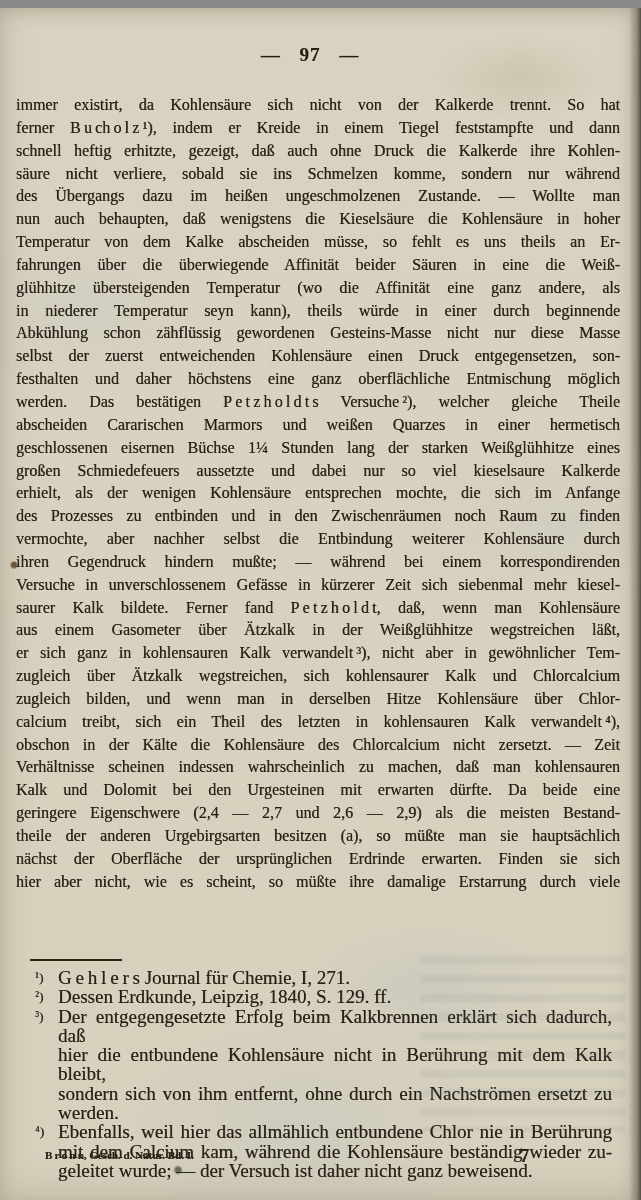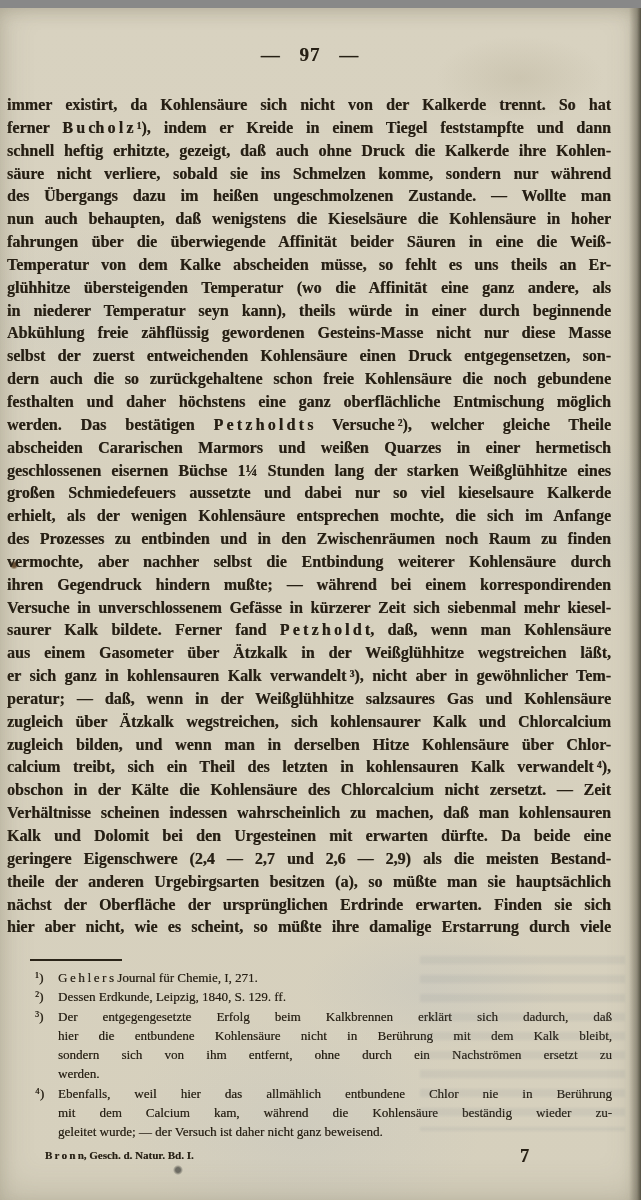--- a/index.html
+++ b/index.html
@@ -36,21 +36,21 @@
     pointer-events:none;
   }
   .running-head{
     position:absolute;top:36px;left:0;width:620px;
     text-align:center;
     font-size:19px;font-weight:bold;
     word-spacing:13px;letter-spacing:1px;
     text-shadow:0.3px 0 0 rgba(38,31,20,0.5);
   }
   .body-text{
-    position:absolute;top:86px;left:7px;width:604px;font-weight:bold;
+    position:absolute;top:86px;left:16px;width:604px;
   }
   .bline{
     font-size:16px;line-height:22.85px;
     text-align:justify;text-align-last:justify;
     text-shadow:0.35px 0 0 rgba(38,31,20,0.65);
     white-space:nowrap;overflow:visible;
   }
   
   .bline{white-space:normal;}
   .fn-rule{
@@ -61,21 +61,21 @@
     position:absolute;top:960px;left:35px;width:577px;
   }
   .fn{display:flex;}
   .fn-marker{
     width:23px;flex:0 0 23px;
     font-size:13.5px;line-height:19.3px;
     text-shadow:0.3px 0 0 rgba(38,31,20,0.6);
   }
   .fn-body{flex:1;}
   .fn-line{
-    font-size:13px;line-height:19.3px;
+    font-size:19px;line-height:19.3px;
     text-shadow:0.3px 0 0 rgba(38,31,20,0.6);
   }
   .fn-line.just{text-align:justify;text-align-last:justify;}
   .signature-row{
     position:absolute;top:1138px;left:45px;width:567px;height:24px;
   }
   .sig-left{
     position:absolute;left:0;top:3px;
     font-size:11px;font-weight:bold;
     text-shadow:0.3px 0 0 rgba(38,31,20,0.5);
@@ -92,41 +92,39 @@
 <div class="page">
   <div class="running-head">— 97 —</div>
 
   <div class="body-text">
       <div class="bline">immer existirt, da Kohlensäure sich nicht von der Kalkerde trennt. So hat</div>
       <div class="bline">ferner B u ch o l z ¹), indem er Kreide in einem Tiegel feststampfte und dann</div>
       <div class="bline">schnell heftig erhitzte, gezeigt, daß auch ohne Druck die Kalkerde ihre Kohlen-</div>
       <div class="bline">säure nicht verliere, sobald sie ins Schmelzen komme, sondern nur während</div>
       <div class="bline">des Übergangs dazu im heißen ungeschmolzenen Zustande. — Wollte man</div>
       <div class="bline">nun auch behaupten, daß wenigstens die Kieselsäure die Kohlensäure in hoher</div>
+      <div class="bline">Temperatur von dem Kalke abscheiden müsse, so fehlt es uns theils an Er-</div>
       <div class="bline">fahrungen über die überwiegende Affinität beider Säuren in eine die Weiß-</div>
-      <div class="bline">Temperatur von dem Kalke abscheiden müsse, so fehlt es uns theils an Er-</div>
       <div class="bline">glühhitze übersteigenden Temperatur (wo die Affinität eine ganz andere, als</div>
       <div class="bline">in niederer Temperatur seyn kann), theils würde in einer durch beginnende</div>
-      <div class="bline">Abkühlung freie zähflüssig gewordenen Gesteins-Masse nicht nur diese Masse</div>
+      <div class="bline">Abkühlung schon zähflüssig gewordenen Gesteins-Masse nicht nur diese Masse</div>
       <div class="bline">selbst der zuerst entweichenden Kohlensäure einen Druck entgegensetzen, son-</div>
-      <div class="bline">dern auch die so zurückgehaltene schon freie Kohlensäure die noch gebundene</div>
       <div class="bline">festhalten und daher höchstens eine ganz oberflächliche Entmischung möglich</div>
       <div class="bline">werden. Das bestätigen P e t z h o l d t s Versuche ²), welcher gleiche Theile</div>
       <div class="bline">abscheiden Cararischen Marmors und weißen Quarzes in einer hermetisch</div>
       <div class="bline">geschlossenen eisernen Büchse 1¼ Stunden lang der starken Weißglühhitze eines</div>
       <div class="bline">großen Schmiedefeuers aussetzte und dabei nur so viel kieselsaure Kalkerde</div>
       <div class="bline">erhielt, als der wenigen Kohlensäure entsprechen mochte, die sich im Anfange</div>
       <div class="bline">des Prozesses zu entbinden und in den Zwischenräumen noch Raum zu finden</div>
       <div class="bline">vermochte, aber nachher selbst die Entbindung weiterer Kohlensäure durch</div>
       <div class="bline">ihren Gegendruck hindern mußte; — während bei einem korrespondirenden</div>
       <div class="bline">Versuche in unverschlossenem Gefässe in kürzerer Zeit sich siebenmal mehr kiesel-</div>
       <div class="bline">saurer Kalk bildete. Ferner fand P e t z h o l d t, daß, wenn man Kohlensäure</div>
       <div class="bline">aus einem Gasometer über Ätzkalk in der Weißglühhitze wegstreichen läßt,</div>
       <div class="bline">er sich ganz in kohlensauren Kalk verwandelt ³), nicht aber in gewöhnlicher Tem-</div>
-      <div class="bline">peratur; — daß, wenn in der Weißglühhitze salzsaures Gas und Kohlensäure</div>
       <div class="bline">zugleich über Ätzkalk wegstreichen, sich kohlensaurer Kalk und Chlorcalcium</div>
       <div class="bline">zugleich bilden, und wenn man in derselben Hitze Kohlensäure über Chlor-</div>
       <div class="bline">calcium treibt, sich ein Theil des letzten in kohlensauren Kalk verwandelt ⁴),</div>
       <div class="bline">obschon in der Kälte die Kohlensäure des Chlorcalcium nicht zersetzt. — Zeit</div>
       <div class="bline">Verhältnisse scheinen indessen wahrscheinlich zu machen, daß man kohlensauren</div>
       <div class="bline">Kalk und Dolomit bei den Urgesteinen mit erwarten dürfte. Da beide eine</div>
       <div class="bline">geringere Eigenschwere (2,4 — 2,7 und 2,6 — 2,9) als die meisten Bestand-</div>
       <div class="bline">theile der anderen Urgebirgsarten besitzen (a), so müßte man sie hauptsächlich</div>
       <div class="bline">nächst der Oberfläche der ursprünglichen Erdrinde erwarten. Finden sie sich</div>
       <div class="bline">hier aber nicht, wie es scheint, so müßte ihre damalige Erstarrung durch viele</div>

